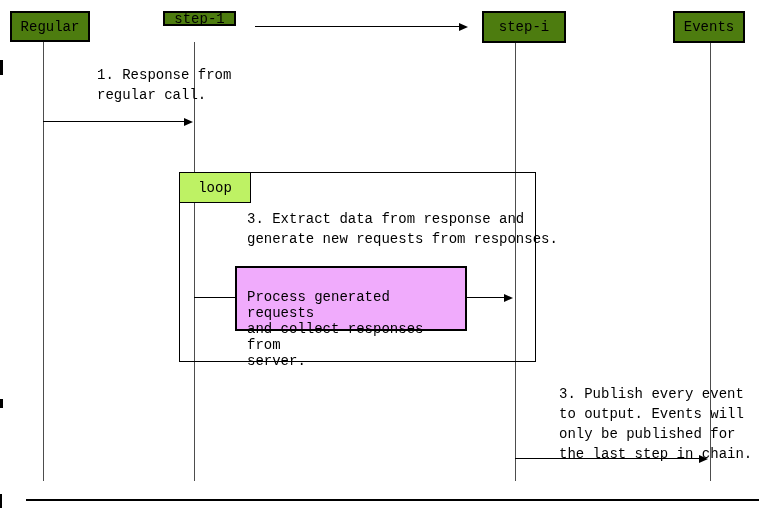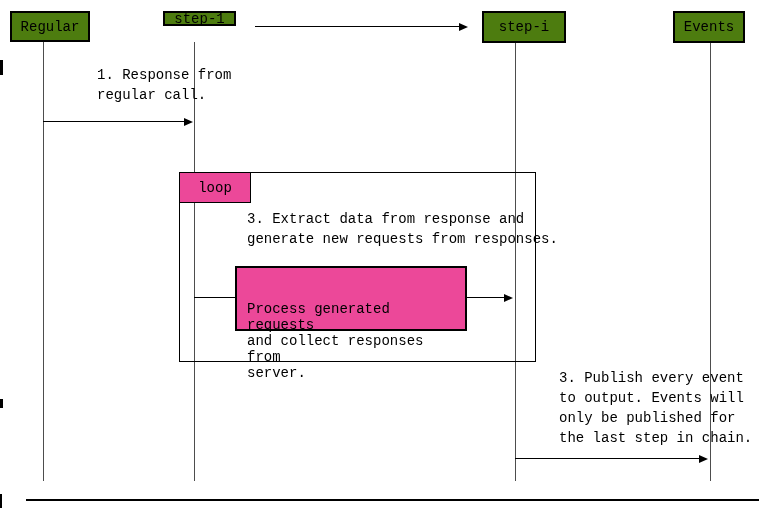--- a/index.html
+++ b/index.html
@@ -68,36 +68,36 @@
     z-index: 2;
   }
   .loop-label-box {
     position: absolute;
     box-sizing: border-box;
     left: 179px;
     top: 172px;
     width: 72px;
     height: 31px;
     border: 1px solid #000000;
-    background: #ec4899;
+    background: #bef264;
     display: flex;
     align-items: center;
     justify-content: center;
     z-index: 3;
   }
   .action-box {
     position: absolute;
     box-sizing: border-box;
     left: 235px;
     top: 266px;
     width: 232px;
     height: 65px;
     border: 2px solid #000000;
-    background: #ec4899;
-    padding: 17px 0 0 10px;
+    background: #f0abfc;
+    padding: 5px 0 0 10px;
     white-space: pre-line;
     line-height: 16px;
     z-index: 3;
   }
   .edge-artifact {
     position: absolute;
     background: #000000;
     z-index: 6;
   }
 </style>
@@ -143,21 +143,21 @@
   <div class="action-box">
     <span>Process generated requests
 and collect responses from
 server.</span>
   </div>
 
   <div class="hline" style="left:194px; top:297px; width:41px"></div>
   <div class="hline" style="left:467px; top:297px; width:37px"></div>
   <div class="ahead" style="left:504px; top:294px"></div>
 
-  <div class="msg-label" style="left:517px; top:368px">3. Publish every event
+  <div class="msg-label" style="left:517px; top:384px">3. Publish every event
 to output. Events will
 only be published for
 the last step in chain.</div>
   <div class="hline" style="left:515px; top:458px; width:184px"></div>
   <div class="ahead" style="left:699px; top:455px"></div>
 
   <div class="edge-artifact" style="left:0; top:60px; width:3px; height:15px"></div>
   <div class="edge-artifact" style="left:0; top:399px; width:3px; height:9px"></div>
   <div class="edge-artifact" style="left:0; top:494px; width:2px; height:14px"></div>
   <div class="edge-artifact" style="left:26px; top:499px; width:733px; height:2px"></div>

